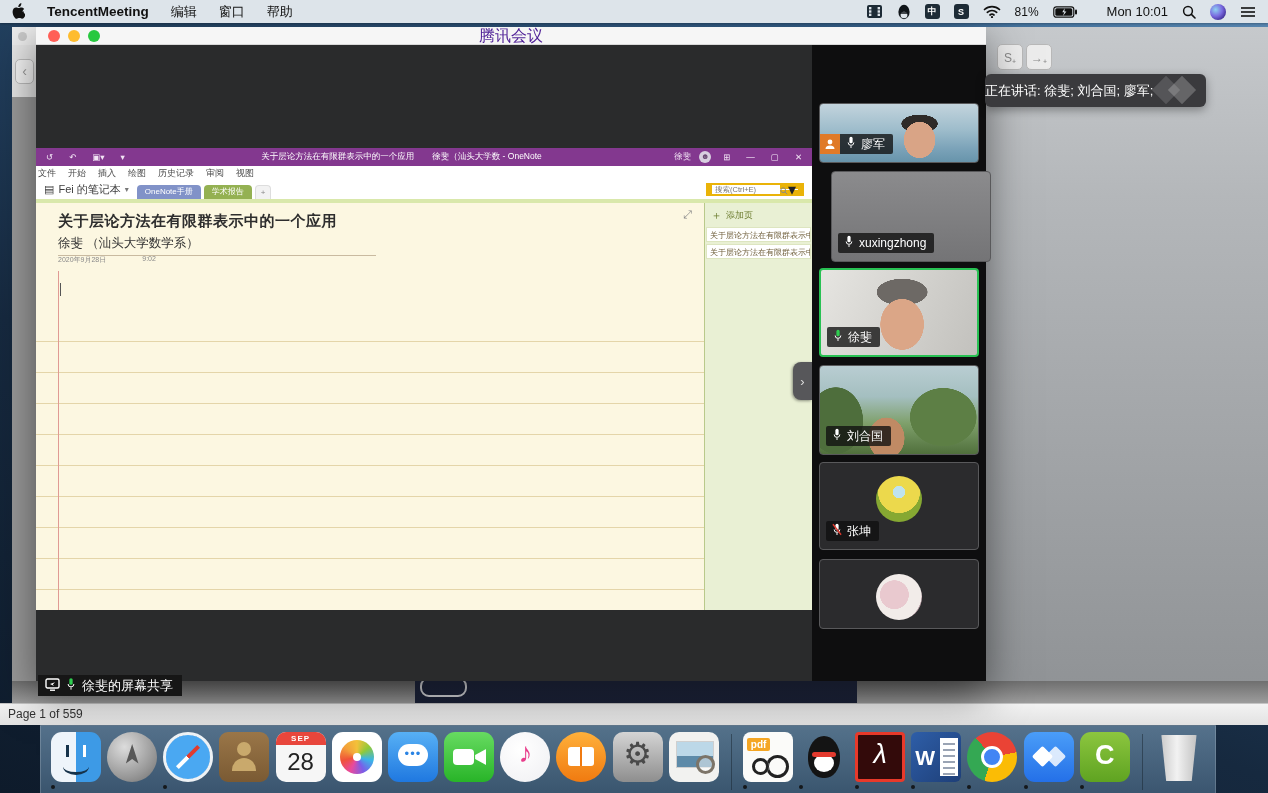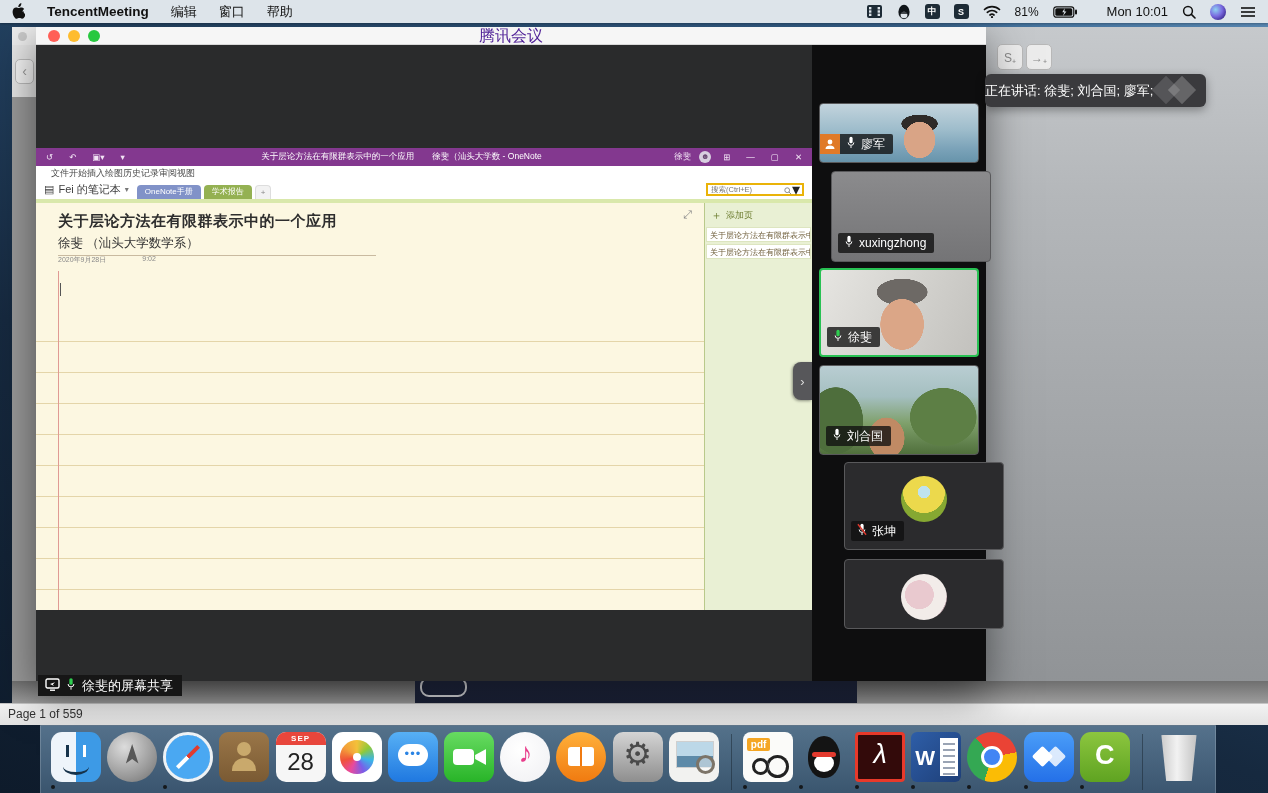--- a/index.html
+++ b/index.html
@@ -72,21 +72,21 @@
   .v2 { background:linear-gradient(180deg,#8b8b8d,#747476);margin-left:12px; }
   .v3 { background:
     radial-gradient(ellipse 36px 42px at 52% 64%, #dba687 0 60%, rgba(0,0,0,0) 61%),
     radial-gradient(ellipse 42px 22px at 52% 26%, #6d6965 0 60%, rgba(0,0,0,0) 61%),
     linear-gradient(115deg,#e6e5e1 0%,#d4d3cf 50%,#c2c1bd 100%); }
   .v4 { background:
     radial-gradient(ellipse 30px 34px at 42% 82%, #c08a64 0 60%, rgba(0,0,0,0) 61%),
     radial-gradient(ellipse 55px 48px at 78% 58%, #5d7f45 0 60%, rgba(0,0,0,0) 61%),
     radial-gradient(ellipse 45px 55px at 10% 62%, #4e6e3c 0 60%, rgba(0,0,0,0) 61%),
     linear-gradient(180deg,#b9cdd2 0%,#a4bfc0 35%,#7fa06b 65%,#50703c 100%); }
-  .v5, .v6 { background:#2b2b2d;margin-left:25px; }
+  .v5, .v6 { background:#2b2b2d; }
   .av5 { background:radial-gradient(circle at 50% 35%, #bfe3ee 0 16%, #ecd94c 17% 55%, #86a832 56% 100%); }
   .av6 { background:radial-gradient(circle at 40% 45%, #e9c9cf 0 38%, #f2ece9 39% 72%, #cdb4ba 73% 100%); }
 
   
   #sharelabel { position:absolute; left:2px; top:630px; height:21px; background:#161616;
     display:flex; align-items:center; gap:6px; padding:0 9px 0 7px; color:#fff; font-size:13px; }
   #expander { position:absolute; left:757px; top:317px; width:19px; height:38px; background:#57575a;
     border-radius:8px 0 0 8px; color:#ddd; font-size:13px; display:flex; align-items:center;
     justify-content:center; box-shadow:-1px 1px 3px rgba(0,0,0,.4); }
 
@@ -100,31 +100,31 @@
 
   
   #onenote { position:absolute; left:0; top:103px; width:776px; height:462px; background:#fff; }
   #on-title { position:absolute; left:0; top:0; width:776px; height:18px; background:#83388f;
     color:#f2e4f5; font-size:8.5px; display:flex; align-items:center; padding:0 6px; gap:8px; }
   #on-title .center { flex:1; display:flex; justify-content:center; gap:18px; color:#fff; }
   #on-title .ctrl { padding:0 4px; }
   #on-avatar { width:12px; height:12px; border-radius:50%; background:#d8cfe0; color:#6a4a74;
     font-size:8px; text-align:center; line-height:12px; }
   #on-menus { position:absolute; left:0; top:18px; width:776px; height:15px; background:#fff;
-    display:flex; align-items:center; padding-left:15px; font-size:9px; color:#4c4c4c; }
+    display:flex; gap:12px; align-items:center; padding-left:2px; font-size:9px; color:#4c4c4c; }
   #on-tabs { position:absolute; left:0; top:33px; width:776px; height:18px; background:#fff;
     display:flex; align-items:flex-end; padding-left:6px; font-size:11px; color:#3f3f3f; }
   .nbname { display:flex; align-items:center; gap:4px; padding:0 8px 2px 2px; }
   .sectab { height:14px; line-height:14px; font-size:8px; color:#fff; padding:0 8px;
     border-radius:4px 4px 0 0; margin-right:3px; }
   .sectab.blue { background:#8192c8; }
   .sectab.green { background:#94b152; }
   .sectab.plus { background:#f2f2f2; color:#888; border:1px solid #ddd; border-bottom:none; padding:0 5px; }
   #on-search { position:absolute; left:670px; top:35px; width:98px; height:13px; background:#fff;
-    border:2px solid #eab308; display:flex; align-items:center; }
+    border:6px solid #eab308; display:flex; align-items:center; }
   #on-search input { flex:1; border:none; outline:none; font-size:7.5px; color:#666; padding:0 3px;
     font-family:"Liberation Sans",sans-serif; min-width:0; }
   #greenband { position:absolute; left:0; top:51px; width:776px; height:4px; background:#d9e8ab; }
   #on-page { position:absolute; left:0; top:55px; width:668px; height:407px; background:#fcf7e1; }
   #pg-head { position:absolute; left:22px; top:9px; width:318px; border-bottom:1px solid #c9baa0; padding-bottom:3px; }
   #pg-title { font-size:15px; font-weight:bold; color:#2e2e2e; letter-spacing:.5px; }
   #pg-author { font-family:"Liberation Serif",serif; font-size:12.5px; color:#333; margin-top:4px; }
   #pg-meta { position:absolute; left:22px; top:52px; font-size:7px; color:#8a8a8a; display:flex; gap:36px; }
   #pg-lines { position:absolute; left:0; top:108px; width:668px; height:297px;
     background:repeating-linear-gradient(to bottom, rgba(0,0,0,0) 0 30px, #e4d5a9 30px 31px); }

